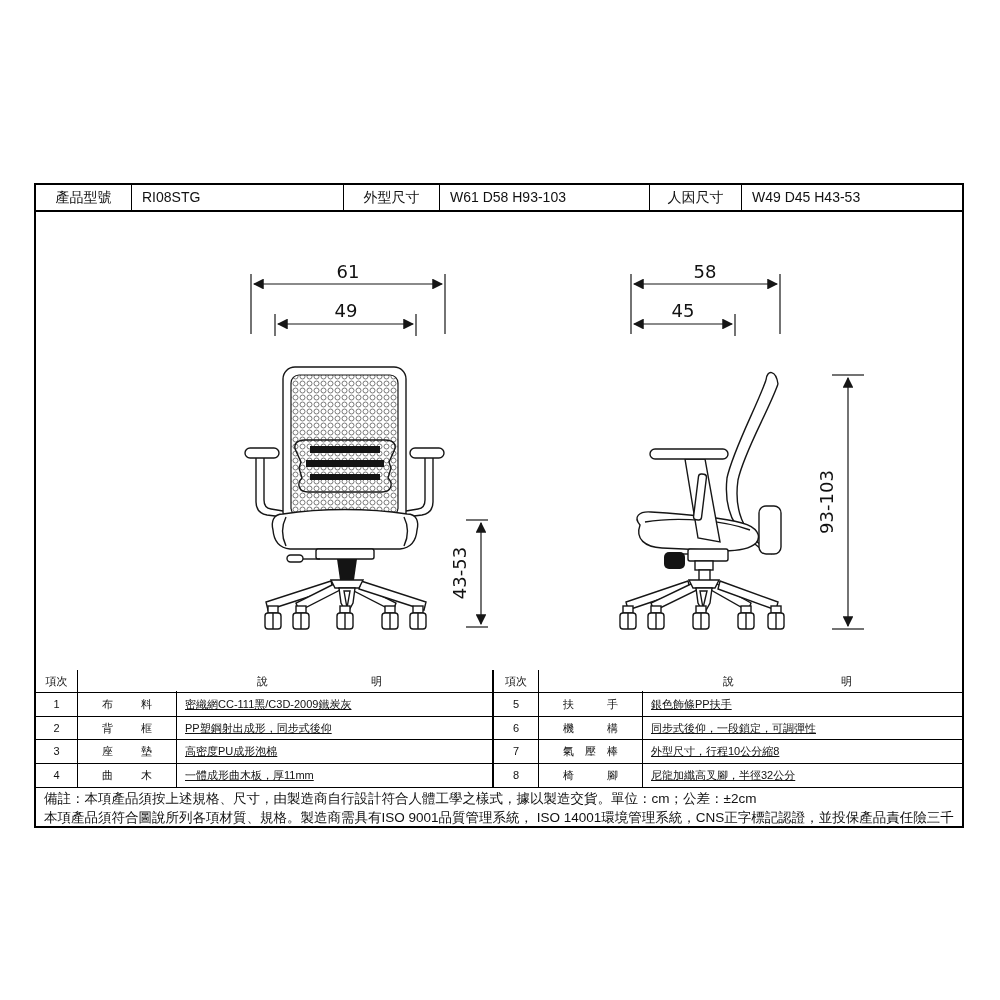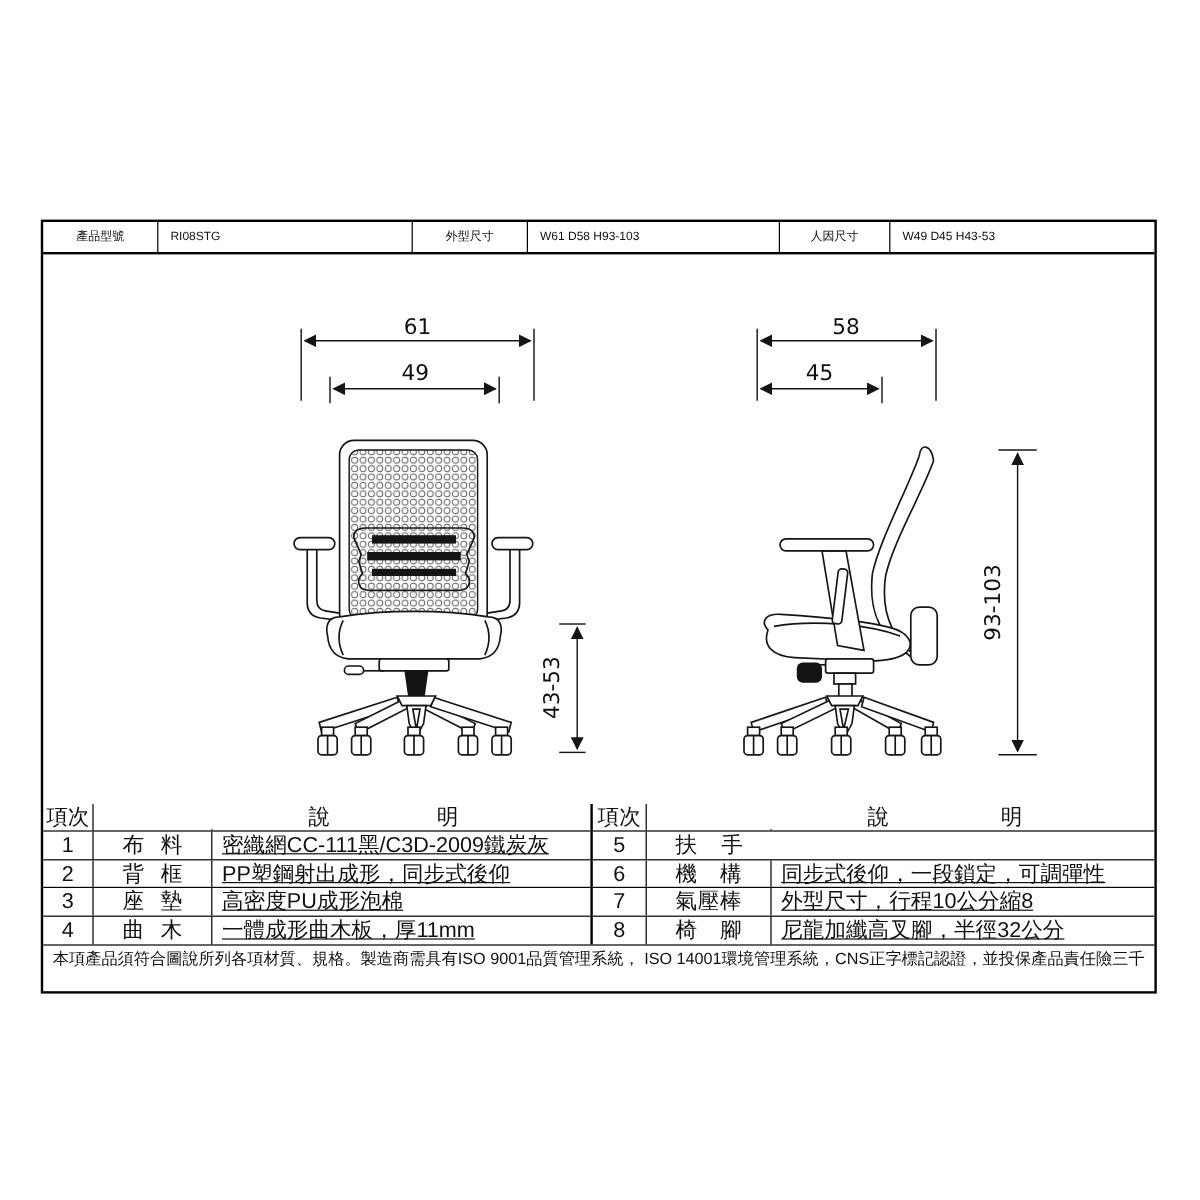--- a/index.html
+++ b/index.html
@@ -6,21 +6,21 @@
   .canvas{position:relative;width:1000px;height:1000px;background:#fff;overflow:hidden;
           font-family:"Liberation Sans","DejaVu Sans",sans-serif;color:#111;}
   .sheet{position:absolute;left:34px;top:183px;width:930px;height:645px;
          border:2px solid #000;box-sizing:border-box;background:#fff;}
 
   
   .top-table{position:absolute;left:0;top:0;width:926px;height:27px;
              display:grid;grid-template-columns:96px 212px 96px 210px 92px 1fr;
              border-bottom:2px solid #000;box-sizing:border-box;}
   .top-table>div{border-right:1.5px solid #000;box-sizing:border-box;
-                 font-size:10px;line-height:25px;white-space:nowrap;overflow:hidden;}
+                 font-size:14px;line-height:25px;white-space:nowrap;overflow:hidden;}
   .top-table>div:last-child{border-right:none;}
   .tt-label{text-align:center;}
   .tt-value{text-align:left;padding-left:10px;}
 
   
   .draw-area{position:absolute;left:0;top:27px;width:926px;height:458px;padding-left:32px;}
   .lineart{stroke:#161616;stroke-width:1.4;fill:none;}
   .lineart-white{stroke:#161616;stroke-width:1.4;fill:#fff;}
   .solid{fill:#141414;stroke:none;}
   .dim-line{stroke:#161616;stroke-width:1.2;fill:none;}
@@ -29,21 +29,21 @@
   
   .parts{position:absolute;left:0;top:485px;width:926px;height:117px;
          display:grid;grid-template-columns:456px 1fr;box-sizing:border-box;}
   .ptable{display:grid;grid-template-rows:23px 23.5px 23.5px 23.5px 23.5px;
           box-sizing:border-box;}
   .ptable.right{border-left:2px solid #000;}
   .prow{display:grid;box-sizing:border-box;border-bottom:1.5px solid #000;}
   .prow:last-child{border-bottom:none;}
   .ptable.left  .prow{grid-template-columns:42px 99px 1fr;}
   .ptable.right .prow{grid-template-columns:45px 104px 1fr;}
-  .pcell{border-right:1.5px solid #000;box-sizing:border-box;font-size:18px;
+  .pcell{border-right:1.5px solid #000;box-sizing:border-box;font-size:11px;
          line-height:22px;white-space:nowrap;overflow:hidden;}
   .pcell:last-child{border-right:none;}
   .c-idx{text-align:center;}
   .c-name{text-align:justify;text-align-last:justify;text-justify:inter-ideograph;padding:0 24px;}
   .c-name-h{padding:0 24px;margin-top:21px;}
   .c-desc{text-align:left;padding-left:8px;text-decoration:underline;}
   .c-desc-h{text-align:justify;text-align-last:justify;text-justify:inter-ideograph;padding:0 110px 0 80px;}
 
   
   .notes{position:absolute;left:0;top:602px;width:926px;height:39px;
@@ -292,37 +292,39 @@
 
       <div class="ptable right">
         <div class="prow">
           <div class="pcell c-idx">項次</div>
           <div class="pcell c-name c-name-h">名 稱</div>
           <div class="pcell c-desc-h">說 明</div>
         </div>
         <div class="prow">
           <div class="pcell c-idx">5</div>
           <div class="pcell c-name">扶手</div>
+          <div class="pcell c-desc">銀色飾條PP扶手</div>
         </div>
         <div class="prow">
           <div class="pcell c-idx">6</div>
           <div class="pcell c-name">機構</div>
           <div class="pcell c-desc">同步式後仰，一段鎖定，可調彈性</div>
         </div>
         <div class="prow">
           <div class="pcell c-idx">7</div>
           <div class="pcell c-name">氣壓棒</div>
           <div class="pcell c-desc">外型尺寸，行程10公分縮8</div>
         </div>
         <div class="prow">
           <div class="pcell c-idx">8</div>
           <div class="pcell c-name">椅腳</div>
           <div class="pcell c-desc">尼龍加纖高叉腳，半徑32公分</div>
         </div>
       </div>
     </div>
 
     <div class="notes">
+      <div>備註：本項產品須按上述規格、尺寸，由製造商自行設計符合人體工學之樣式，據以製造交貨。單位：cm；公差：±2cm</div>
       <div>本項產品須符合圖說所列各項材質、規格。製造商需具有ISO 9001品質管理系統， ISO 14001環境管理系統，CNS正字標記認證，並投保產品責任險三千萬</div>
     </div>
 
   </div>
 </div>
 
 </body></html>

